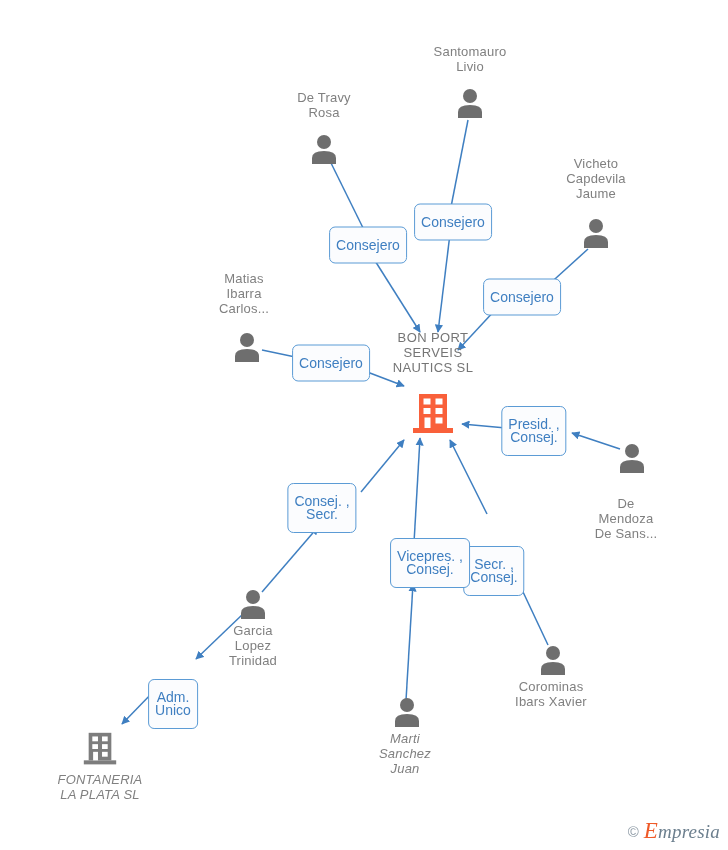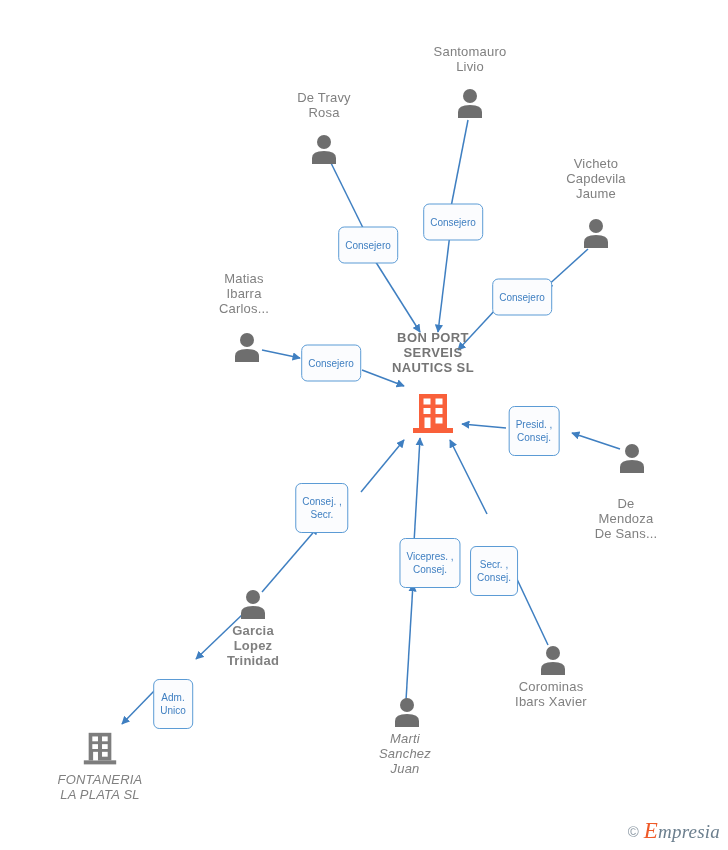--- a/index.html
+++ b/index.html
@@ -34,39 +34,39 @@
     z-index: 5;
   }
   .node-label {
     color: #808080;
     font-size: 13px;
     line-height: 15px;
     letter-spacing: .2px;
     white-space: pre-line;
   }
   .node-label.bold {
-    font-weight: bold;
+    font-weight: normal;
     color: #757575;
     letter-spacing: .4px;
   }
   .glyph-wrap {
     display: block;
     line-height: 0;
   }
   .glyph-wrap svg { display: inline-block; }
 
   
   .edge-label {
     position: absolute;
     z-index: 6;
     background: #fbfcfe;
     border: 1px solid #5b9bd5;
     border-radius: 6px;
     color: #3f7fc1;
-    font-size: 10px;
+    font-size: 14px;
     line-height: 13px;
     padding: 11px 6px;
     text-align: center;
     white-space: pre-line;
     box-sizing: border-box;
     transform: translate(-50%, -50%);
   }
 
   
   #watermark {
@@ -230,21 +230,21 @@
   </div>
 
   <div class="node" style="left:253px; top:589px;">
     <span class="glyph-wrap">
       <svg width="26" height="30" viewBox="0 0 26 30" xmlns="http://www.w3.org/2000/svg">
         <circle cx="13" cy="8" r="7" fill="#6e6e6e"></circle>
         <path d="M 1 30 L 1 24 Q 1 17 13 17 Q 25 17 25 24 L 25 30 Z" fill="#6e6e6e"></path>
       </svg>
     </span>
   </div>
-  <div class="node" style="left:253px; top:623px;font-weight:bold;">
+  <div class="node" style="left:253px; top:623px;">
     <div class="node-label">Garcia
 Lopez
 Trinidad</div>
   </div>
 
   <div class="node" style="left:553px; top:645px;">
     <span class="glyph-wrap">
       <svg width="26" height="30" viewBox="0 0 26 30" xmlns="http://www.w3.org/2000/svg">
         <circle cx="13" cy="8" r="7" fill="#6e6e6e"></circle>
         <path d="M 1 30 L 1 24 Q 1 17 13 17 Q 25 17 25 24 L 25 30 Z" fill="#6e6e6e"></path>

